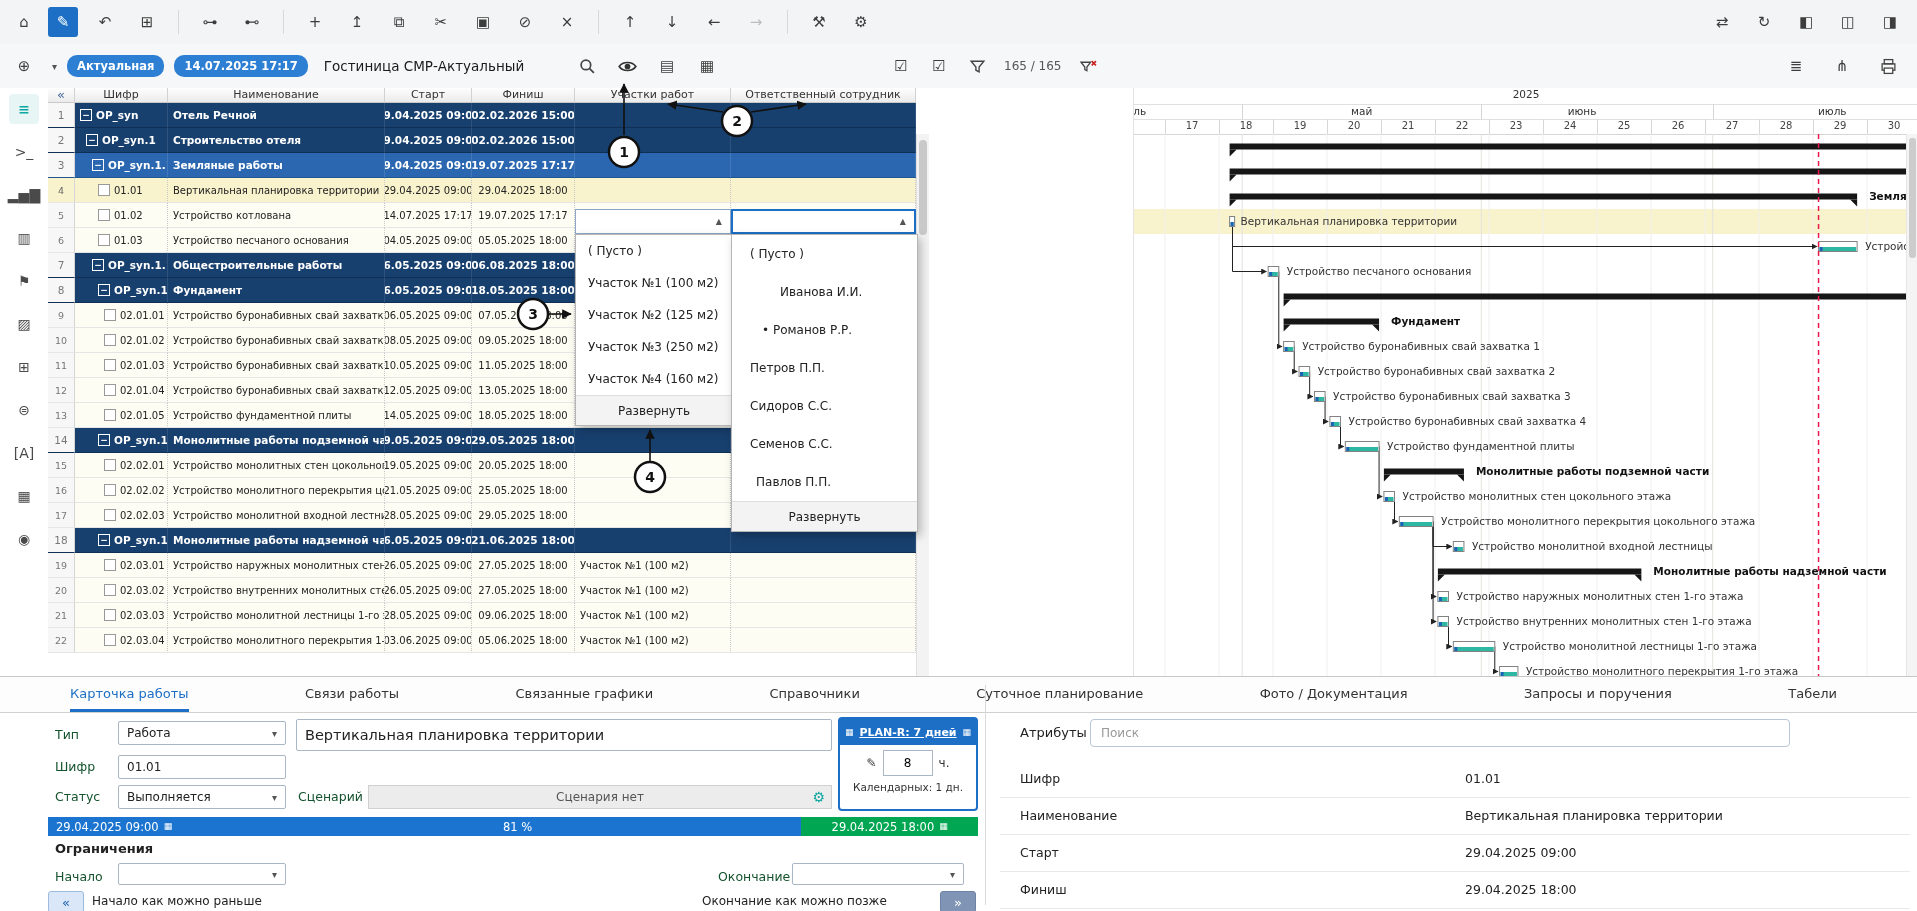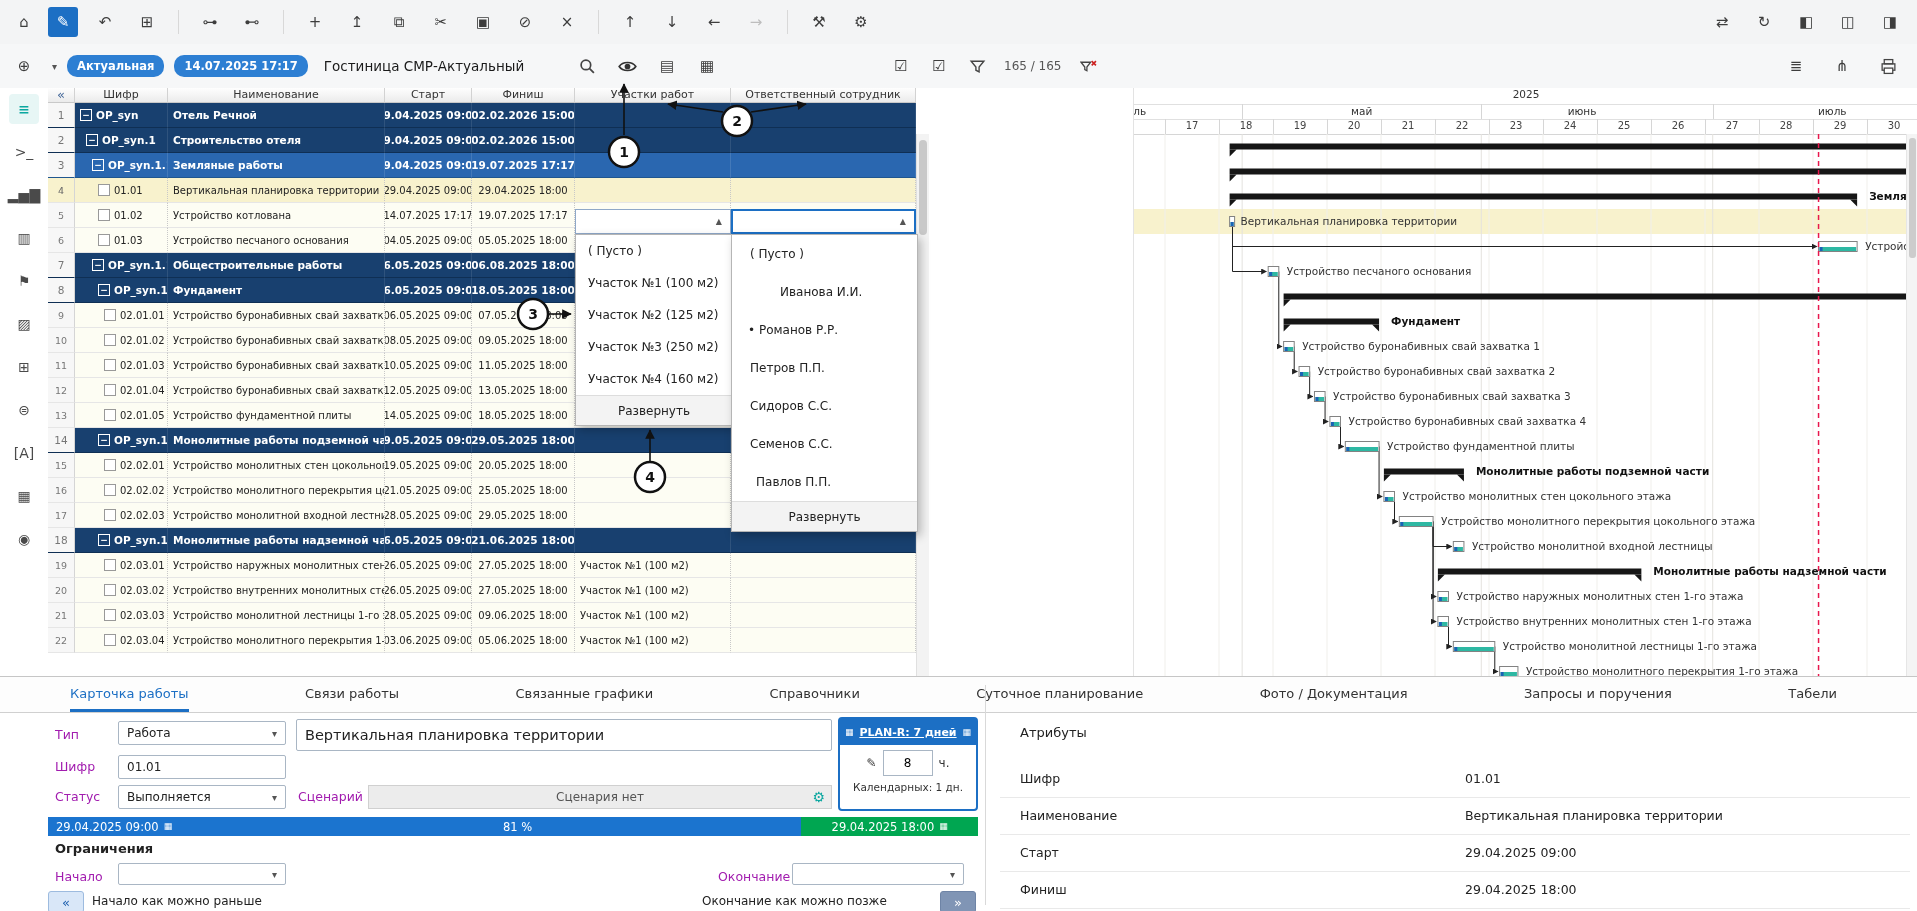--- a/index.html
+++ b/index.html
@@ -61,21 +61,21 @@
   .g-ml{position:absolute;top:1px;width:60px;text-align:center;font-size:10.5px;color:#333;}
   .g-wl{position:absolute;top:1px;width:20px;text-align:center;font-size:10px;color:#444;}
   .g-mt{position:absolute;top:0;height:15px;width:1px;background:#d6d6d6;}
   #gScroll{position:absolute;right:0;top:46px;width:11px;height:542px;background:#f4f4f4;border-left:1px solid #e6e6e6;}
   #gThumb{position:absolute;left:2px;top:4px;width:7px;height:120px;background:#ccc;border-radius:3px;}
   
   #bottomPane{position:absolute;left:0;top:676px;width:1917px;height:235px;background:#fff;border-top:1px solid #c6c6c6;}
   #tabs{position:absolute;left:0;top:0;width:1917px;height:36px;display:flex;justify-content:space-between;align-items:stretch;padding:0 80px 0 70px;box-sizing:border-box;border-bottom:1px solid #d0d0d0;background:#fdfdfd;}
   .tab{display:flex;align-items:center;font-size:13px;color:#333;cursor:pointer;border-bottom:3px solid transparent;white-space:nowrap;}
   .tab-active{color:#1c6fc4;border-bottom-color:#1c6fc4;}
-  .flabel{position:absolute;font-size:12.5px;color:#a21caf;white-space:nowrap;}
+  .flabel{position:absolute;font-size:12.5px;color:#14532d;white-space:nowrap;}
   .select{position:absolute;background:#fff;border:1px solid #a9b6c4;border-radius:2px;display:flex;align-items:center;justify-content:space-between;padding:0 8px;font-size:12px;color:#222;box-sizing:border-box;cursor:pointer;}
   .tinput{position:absolute;background:#fff;border:1px solid #a9b6c4;border-radius:2px;font-size:12px;color:#222;box-sizing:border-box;padding:0 8px;font-family:inherit;}
   #nameInput{font-size:14.5px;}
   #scenField{position:absolute;background:#ececec;border:1px solid #d0d0d0;display:flex;align-items:center;justify-content:center;font-size:12px;color:#555;box-sizing:border-box;}
   #scenGear{position:absolute;right:6px;color:#0ba7a0;font-size:14px;cursor:pointer;}
   #planr{position:absolute;left:838px;top:40px;width:140px;height:94px;border:2px solid #1c6fc4;border-radius:4px;box-sizing:border-box;background:#fff;}
   #planrHead{height:26px;background:#1c6fc4;color:#fff;display:flex;align-items:center;justify-content:center;gap:6px;font-size:11px;font-weight:bold;}
   #planrHead .pl-label{text-decoration:underline;cursor:pointer;}
   #planrMid{height:36px;display:flex;align-items:center;justify-content:center;gap:6px;font-size:12px;color:#333;}
   #planrHours{width:44px;height:22px;border:1px solid #a9b6c4;text-align:center;font-size:12px;font-family:inherit;}
@@ -841,20 +841,21 @@
         <span>«</span>
       </div>
     <span class="hinttext" style="left:92px;">Начало как можно раньше</span>
     <span class="hinttext" style="left:702px;">Окончание как можно позже</span>
     <div class="hintbtn" id="btnNext">
         <span>»</span>
       </div>
 
     <div id="vdiv"></div>
     <span id="attrTitle">Атрибуты</span>
+    <input id="attrSearch" placeholder="Поиск" style="">
     <div id="attrRows">
         <div class="attr-row">
           <div class="attr-label">Шифр</div>
           <div class="attr-value">01.01</div>
         </div>
         <div class="attr-row">
           <div class="attr-label">Наименование</div>
           <div class="attr-value">Вертикальная планировка территории</div>
         </div>
         <div class="attr-row">
@@ -878,21 +879,21 @@
       <div class="dd-item" style="height: 32px; padding-left: 12px;">( Пусто )</div>
       <div class="dd-item" style="height: 32px; padding-left: 12px;">Участок №1 (100 м2)</div>
       <div class="dd-item" style="height: 32px; padding-left: 12px;">Участок №2 (125 м2)</div>
       <div class="dd-item" style="height: 32px; padding-left: 12px;">Участок №3 (250 м2)</div>
       <div class="dd-item" style="height: 32px; padding-left: 12px;">Участок №4 (160 м2)</div>
       <div class="dd-item dd-expand" style="height: 30px;">Развернуть</div>
     </div>
   <div class="dd" id="ddResp">
       <div class="dd-item" style="height: 38px; padding-left: 18px;">( Пусто )</div>
       <div class="dd-item" style="height: 38px; padding-left: 18px; margin-left: 30px;">Иванова И.И.</div>
-      <div class="dd-item" style="height: 38px; padding-left: 16px;">• Романов Р.Р.</div>
+      <div class="dd-item" style="height: 38px; padding-left: 30px;">• Романов Р.Р.</div>
       <div class="dd-item" style="height: 38px; padding-left: 18px;">Петров П.П.</div>
       <div class="dd-item" style="height: 38px; padding-left: 18px;">Сидоров С.С.</div>
       <div class="dd-item" style="height: 38px; padding-left: 18px;">Семенов С.С.</div>
       <div class="dd-item" style="height: 38px; padding-left: 24px;">Павлов П.П.</div>
       <div class="dd-item dd-expand" style="height: 30px;">Развернуть</div>
     </div>
 
   <svg id="callouts" width="1917" height="911">
     <defs>
       <marker id="carr" markerWidth="7" markerHeight="7" refX="5.5" refY="3" orient="auto">

